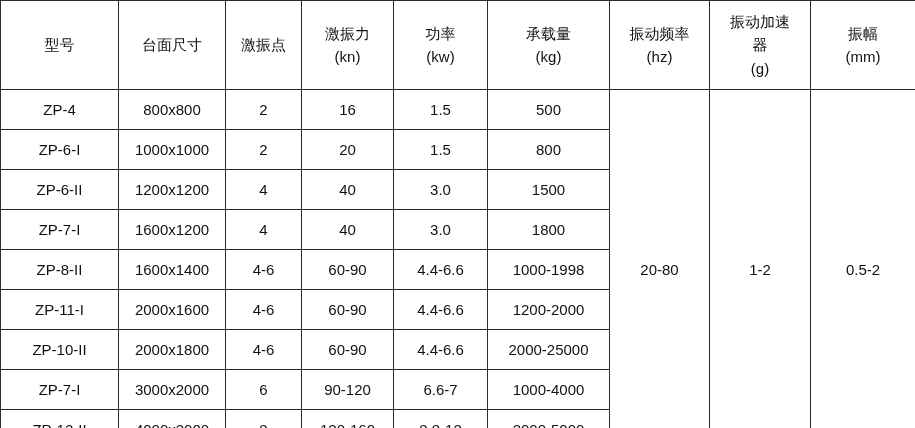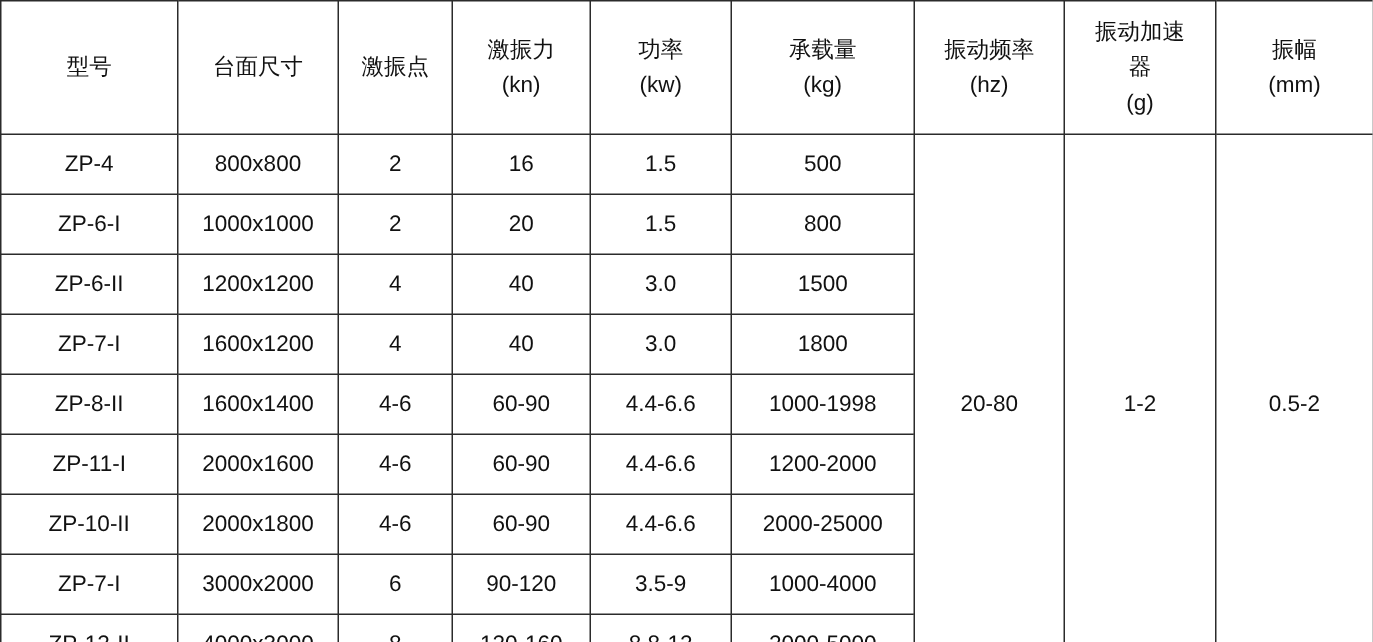--- a/index.html
+++ b/index.html
@@ -166,21 +166,21 @@
       <td>4-6</td>
       <td>60-90</td>
       <td>4.4-6.6</td>
       <td>2000-25000</td>
     </tr>
     <tr>
       <td>ZP-7-I</td>
       <td>3000x2000</td>
       <td>6</td>
       <td>90-120</td>
-      <td>3.5-9</td>
+      <td>6.6-7</td>
       <td>1000-4000</td>
     </tr>
     <tr>
       <td>ZP-12-II</td>
       <td>4000x3000</td>
       <td>8</td>
       <td>120-160</td>
       <td>8.8-12</td>
       <td>2000-5000</td>
     </tr>

